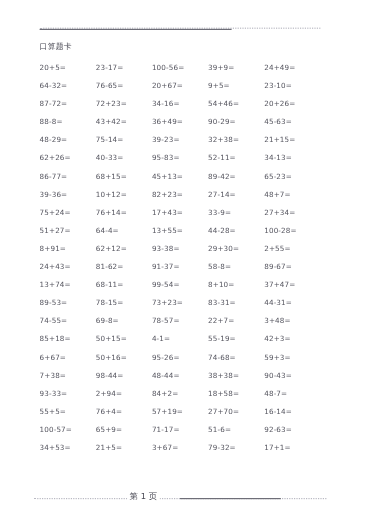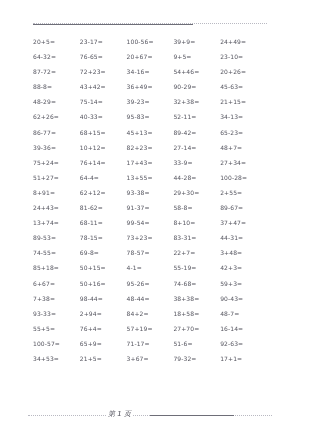--- a/index.html
+++ b/index.html
@@ -69,21 +69,20 @@
     font-family: "DejaVu Sans", "Liberation Sans", sans-serif;
   }
 
   
   .footer {
     position: absolute;
     left: 28px;
     right: 28px;
     bottom: 22px;
     height: 14px;
-    font-style: italic;
   }
   .footer .foot-dotted {
     position: absolute;
     left: 0;
     right: 0;
     top: 8px;
     border-top: 1px dotted #b9b9c2;
   }
   .footer .foot-solid {
     position: absolute;
@@ -107,20 +106,21 @@
 </head>
 <body>
 
 <div class="page">
 
   <div class="header-rule">
     <div class="rule-dotted"></div>
     <div class="rule-solid"></div>
   </div>
 
+  <div class="sheet-title">口算题卡</div>
 
   <div class="problem-grid">
       <div class="problem">20+5=</div>
       <div class="problem">23-17=</div>
       <div class="problem">100-56=</div>
       <div class="problem">39+9=</div>
       <div class="problem">24+49=</div>
       <div class="problem">64-32=</div>
       <div class="problem">76-65=</div>
       <div class="problem">20+67=</div>

